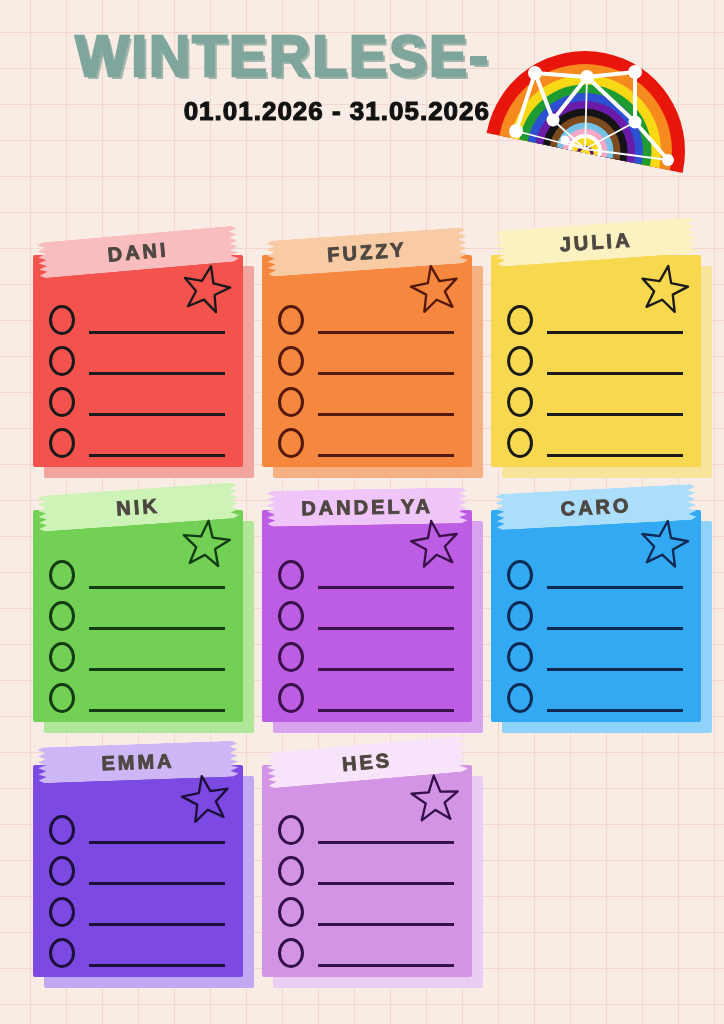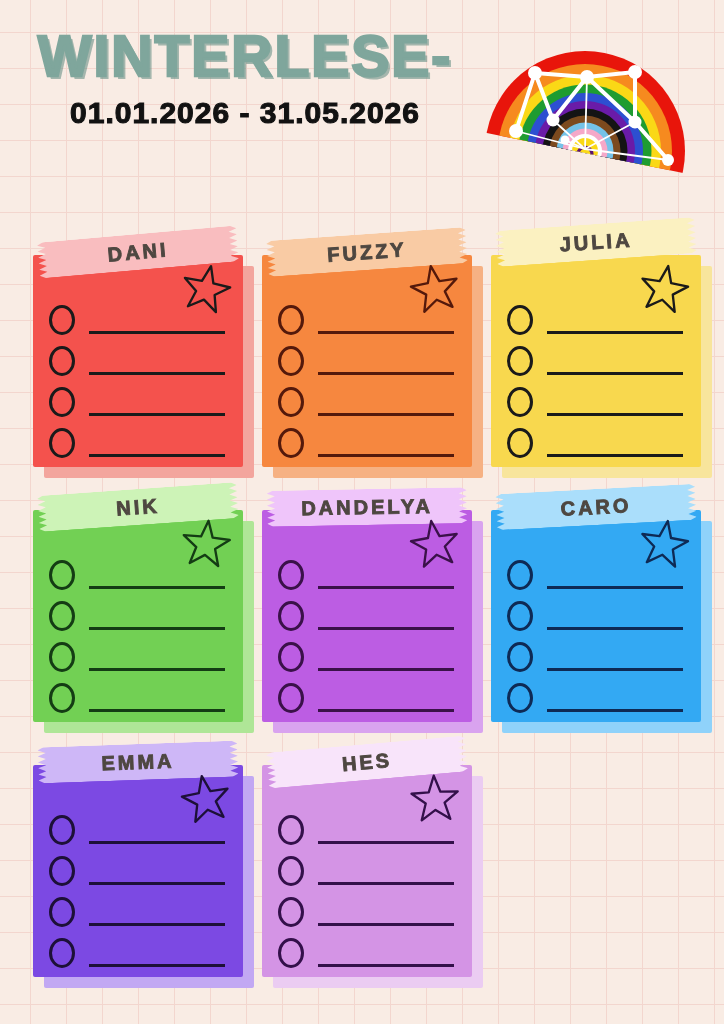--- a/index.html
+++ b/index.html
@@ -7,29 +7,29 @@
   .poster{
     position:relative;width:724px;height:1024px;overflow:hidden;
     background-color:var(--bg-color,#F9ECE4);
     background-image:
       linear-gradient(var(--grid-color,#F3D6CE) 1px, transparent 1px),
       linear-gradient(90deg, var(--grid-color,#F3D6CE) 1px, transparent 1px);
     background-size:36px 36px;
     background-position:-6px -4px;
   }
   
-  .header{position:absolute;left:0;top:26px;width:490px;text-align:center;}
+  .header{position:absolute;left:0;top:26px;width:490px;text-align:right;}
   .title{
     font-size:57px;line-height:61px;font-weight:bold;letter-spacing:2px;
     color:var(--title-color,#7FA69C);
     -webkit-text-stroke:2.4px var(--title-color,#7FA69C);
     text-shadow:3px 3px 0 rgba(95,138,128,.55);
   }
   .date{
-    margin-top:9px;font-size:30px;font-weight:bold;letter-spacing:1px;
+    margin-top:9px;font-size:26px;font-weight:bold;letter-spacing:1px;
     color:#121212;-webkit-text-stroke:1.1px #121212;
   }
   
   .rainbow{position:absolute;left:460px;top:26px;}
   
   .notes{
     position:absolute;left:33px;top:255px;
     display:grid;grid-template-columns:repeat(3,210px);grid-auto-rows:212px;
     column-gap:19px;row-gap:43px;
   }

